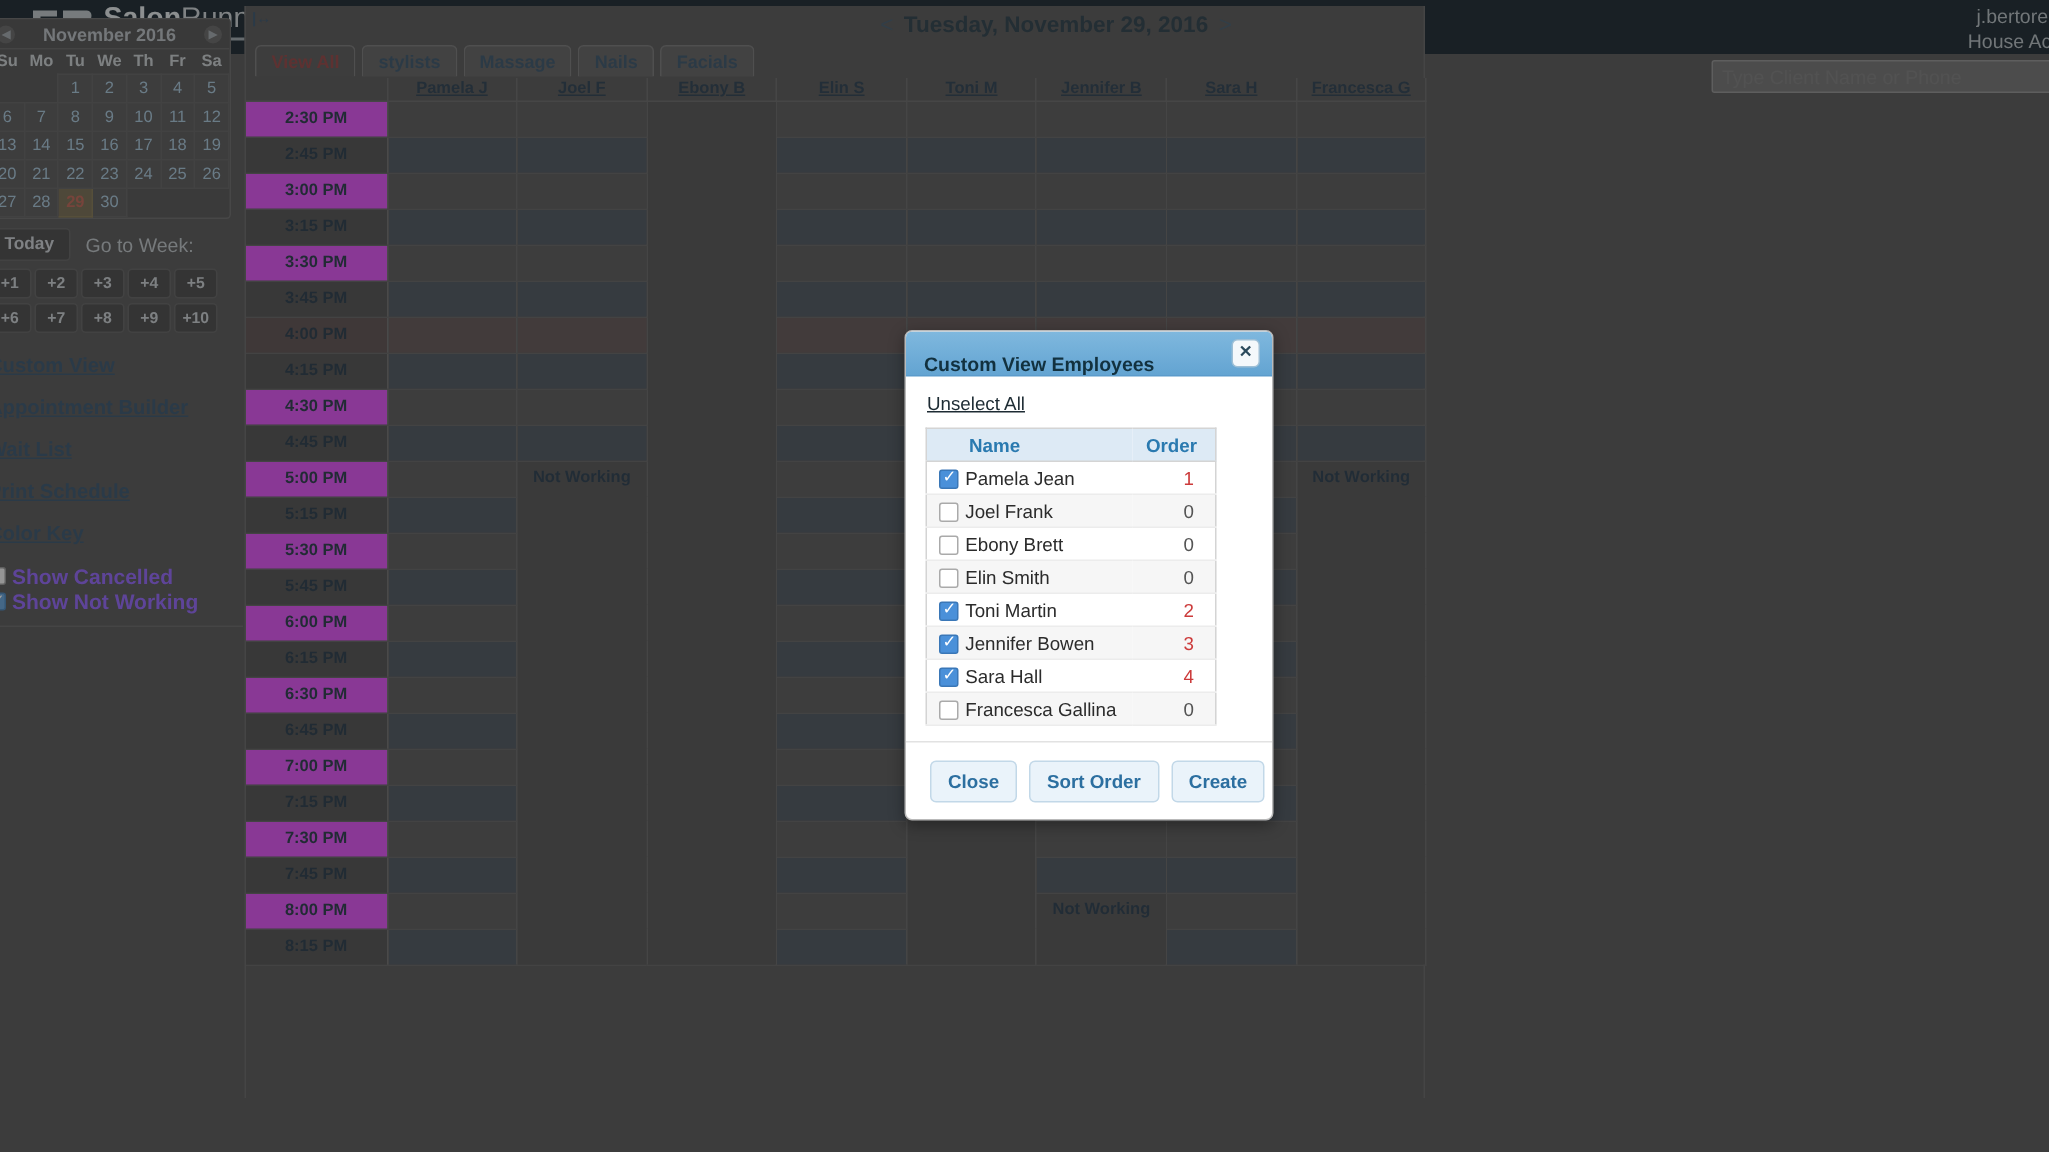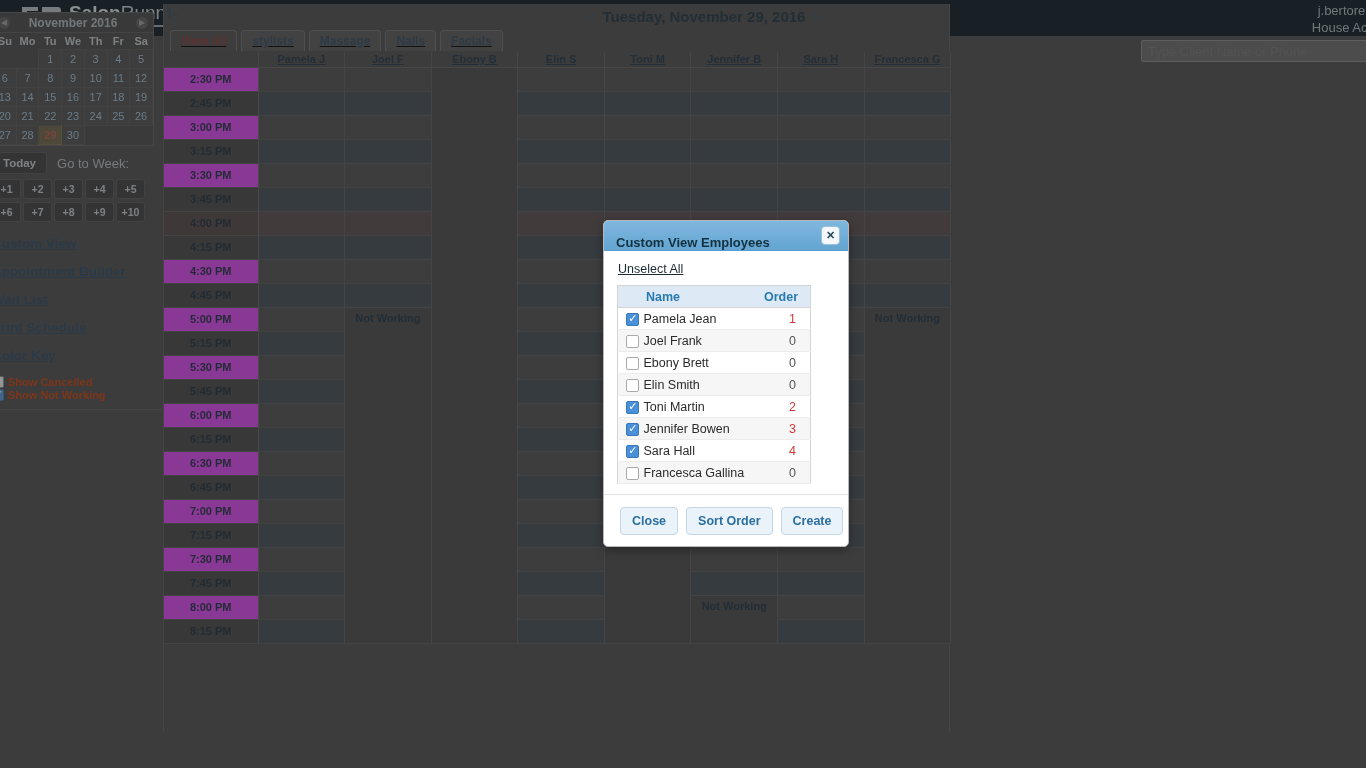--- a/index.html
+++ b/index.html
@@ -94,21 +94,21 @@
     color: #c3c8cc; font-size: 10.5px; font-weight: bold;
     width: 29px; text-align: center; padding: 3px 0;
   }
   .sidelinks { margin-top: 14px; }
   .sidelinks a {
     display: block; color: #2d4a63; font-size: 13.5px; font-weight: bold;
     text-decoration: underline; margin-bottom: 13px;
   }
   .sidecheck { margin-top: 2px; }
   .sidecheck div { display: flex; align-items: center; gap: 4px; margin-bottom: 1px; }
-  .sidecheck label { color: #c2410c; font-size: 11px; font-weight: bold; }
+  .sidecheck label { color: #8b5cf6; font-size: 14px; font-weight: bold; }
   .cbx {
     width: 12px; height: 12px; border: 1px solid #8f8f8f; background: #efefef; border-radius: 2px;
     display:inline-block; position: relative; flex: none;
   }
   .cbx.on { background: #5b9bd5; border-color:#3f7cb5; }
   .cbx.on:after {
     content:"✓"; position:absolute; left:1px; top:-2px; color:#fff; font-size:11px;
   }
   .sidesep { border-top: 1px solid #5e5e5e; margin-top: 8px; width: 170px; }
 
@@ -116,21 +116,21 @@
   .sched {
     position: absolute; left: 163px; top: 4px; width: 787px; height: 728px;
     background: #4d4d4d; border-left: 1px solid #5d5d5d; border-right:1px solid #5d5d5d;
   }
   .collapse-icon { position: absolute; left: 4px; top: 3px; color: #2d4a63; font-size: 10px; font-weight:bold; }
   .datehdr {
     position: absolute; left: 300px; top: 4px; width: 480px; text-align: center;
     color: #20333f; font-size: 15px; font-weight: bold; white-space: nowrap;
   }
   .datehdr .nv { color: #3a5163; font-weight: normal; margin: 0 7px; }
-  .tabs { position: absolute; left: 6px; top: 26px; display: flex; gap: 4px; text-decoration: underline; }
+  .tabs { position: absolute; left: 6px; top: 26px; display: flex; gap: 4px; }
   .tab {
     background: #585858; border: 1px solid #6f6f6f; border-bottom: none;
     border-radius: 4px 4px 0 0; padding: 3px 10px;
     font-size: 12px; font-weight: bold; color: #2f4a60;
   }
   .tab.active { color: #8b3a3a; background: #4f4f4f; }
 
   
   .grid { position: absolute; left: 0px; top: 48px; width: 787px; }
   table.gridtbl { border-collapse: collapse; width: 787px; table-layout: fixed; }

